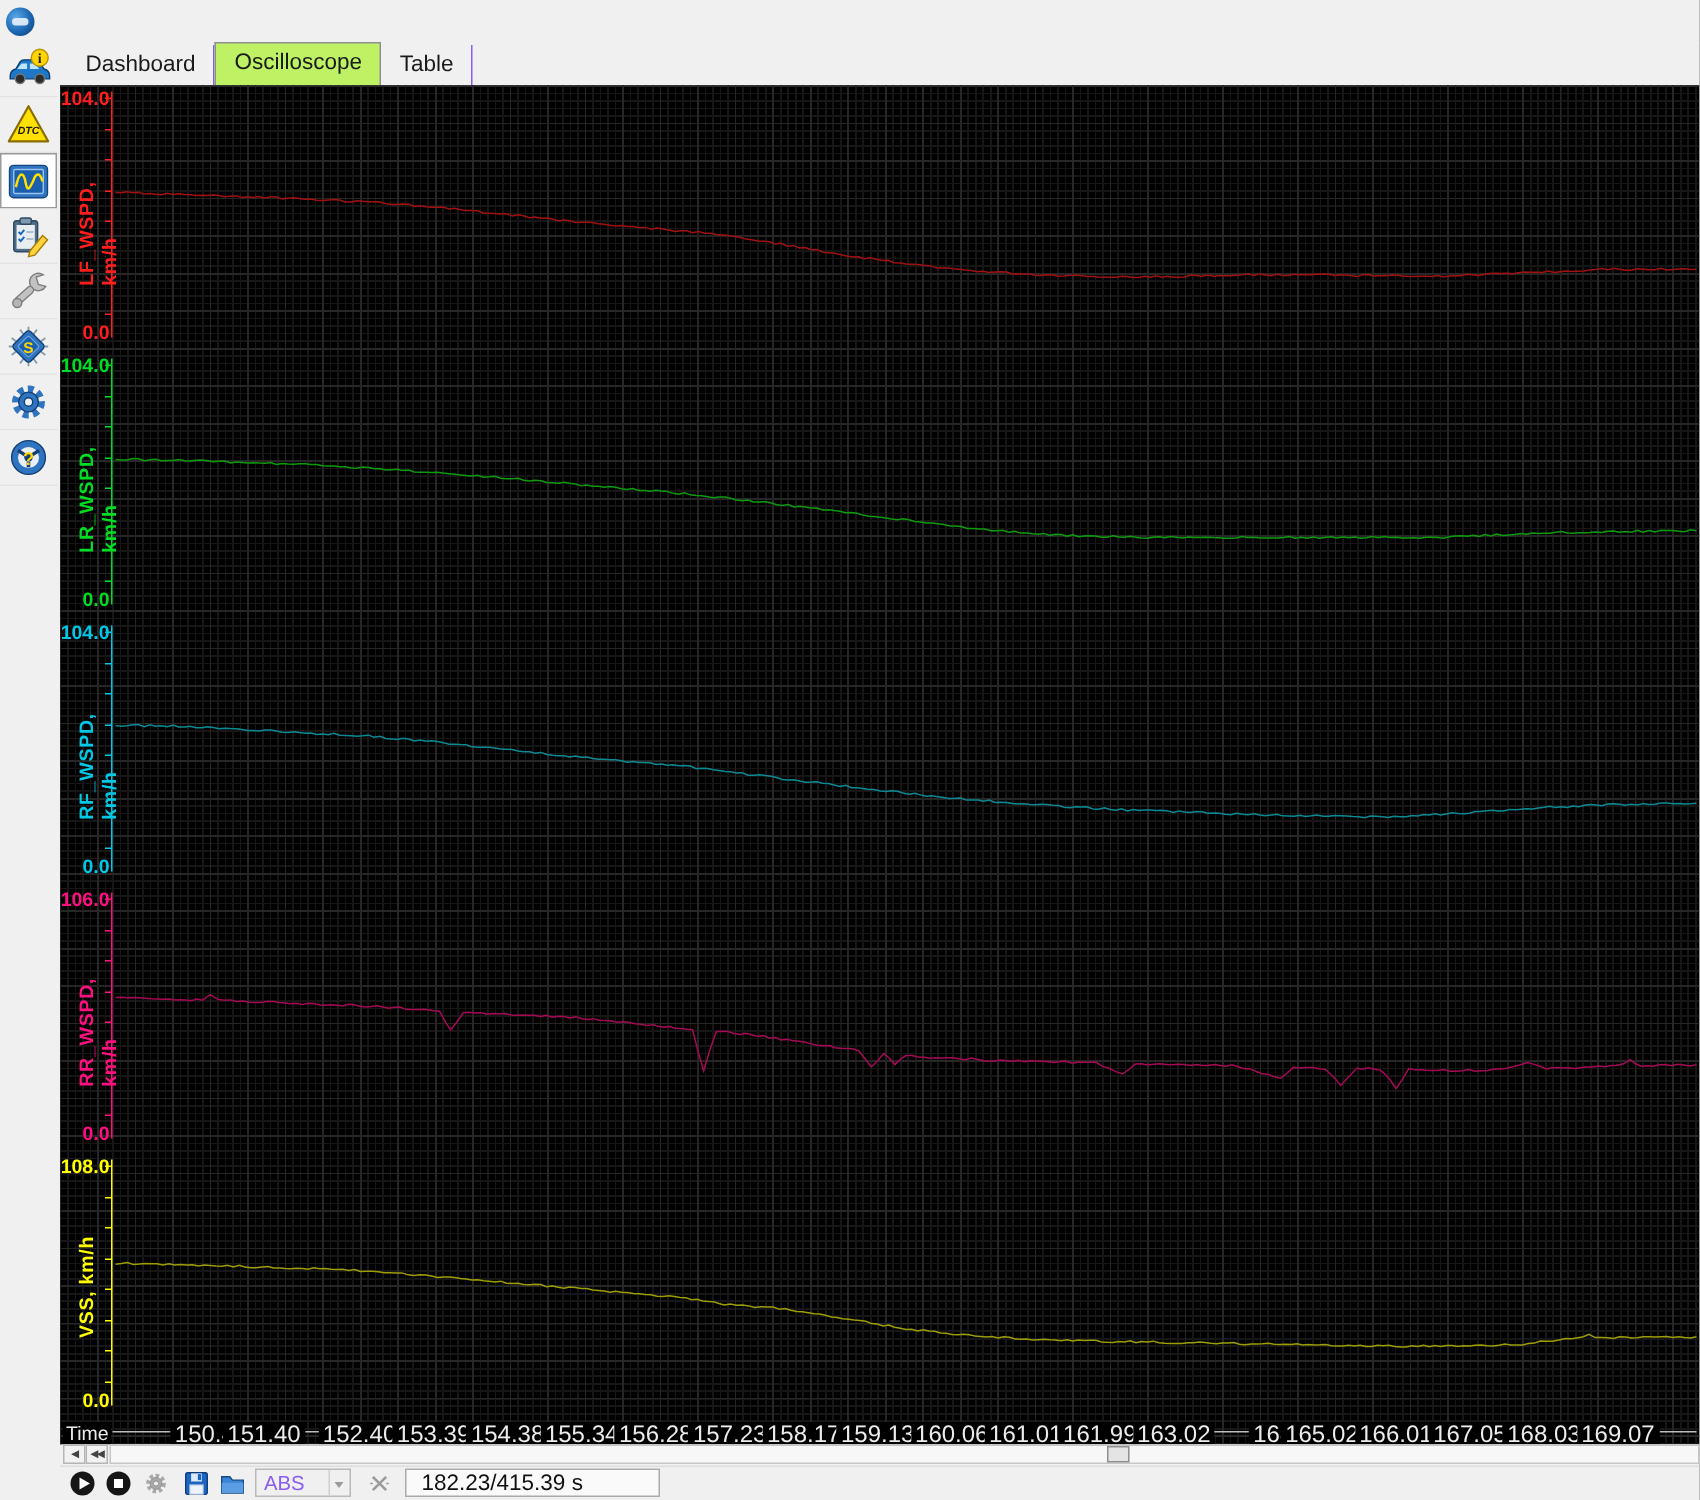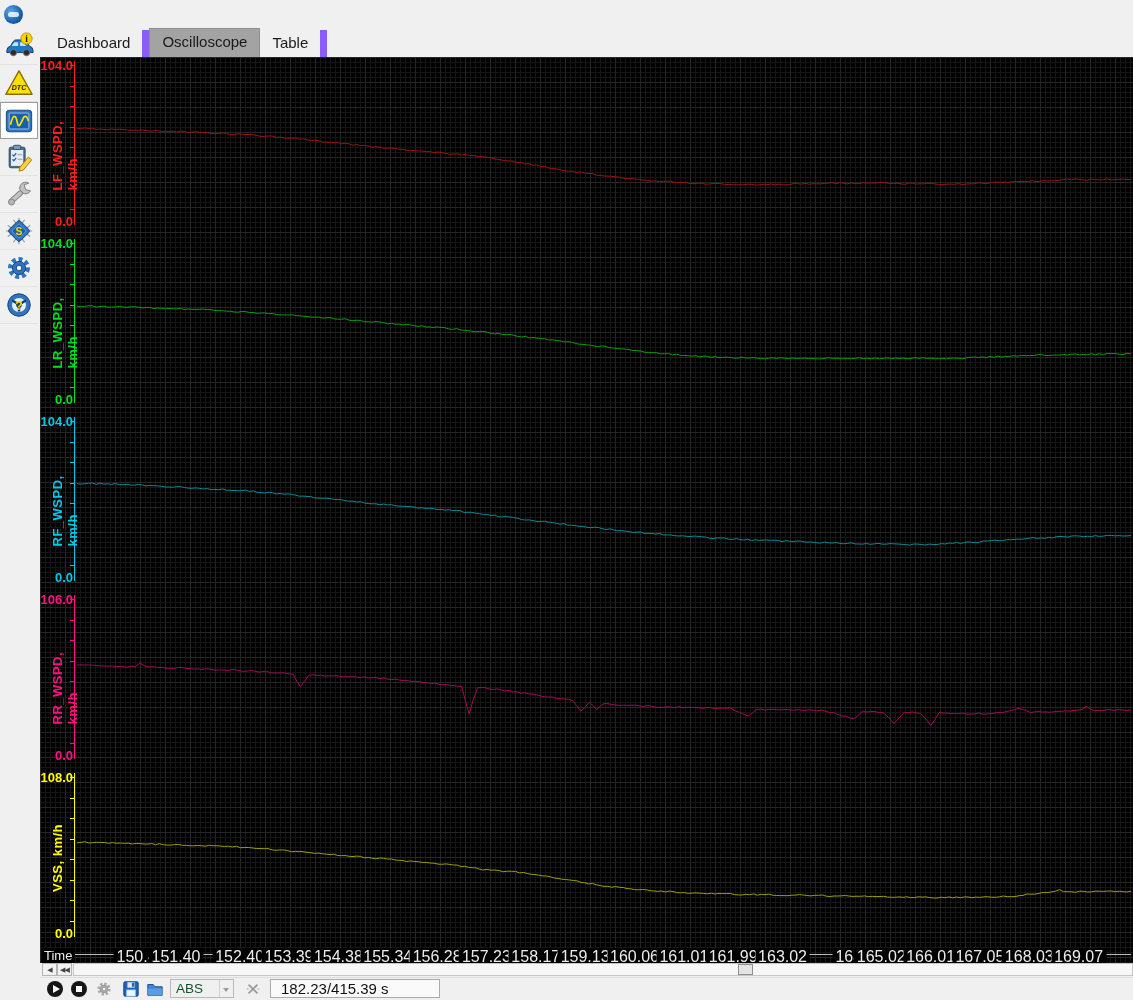--- a/index.html
+++ b/index.html
@@ -23,22 +23,22 @@
             align-items:center;justify-content:center;background:#f0f0f0;box-sizing:border-box;}
   .side-btn.active{background:#ffffff;border:1px solid #9a9a9a;}
   .side-btn svg{display:block;}
 
   
   .content{position:absolute;left:40px;top:28px;width:1093px;height:972px;}
 
   
   .tabbar{position:relative;height:29px;background:#f0f0f0;padding-left:5px;display:flex;align-items:flex-end;}
   .tab{font-size:15px;color:#1a1a1a;padding:4px 12px 6px;cursor:default;}
-  .tab.active{background:#a3a3a3;border:1px solid #8f8f8f;border-bottom:none;padding-bottom:7px;}
-  .tab:not(.active){border-right:7px solid #8b5cf6;}
+  .tab.active{background:#bef264;border:1px solid #8f8f8f;border-bottom:none;padding-bottom:7px;}
+  .tab:not(.active){border-right:1px solid #8b5cf6;}
 
   
   .scope{position:relative;width:1093px;height:906px;background-color:#000;
      background-image:
        repeating-linear-gradient(to right, #262626 0 1px, transparent 1px 25px),
        repeating-linear-gradient(to bottom, #262626 0 1px, transparent 1px 25px),
        repeating-linear-gradient(to right, #161616 0 1px, transparent 1px 5px),
        repeating-linear-gradient(to bottom, #161616 0 1px, transparent 1px 5px);
      overflow:hidden;}
   .channel{position:absolute;left:0;width:1093px;height:178px;}
@@ -71,21 +71,21 @@
   
   .toolbar{position:relative;height:23px;background:#f0f0f0;border-top:1px solid #dedede;}
   .tb-btn{position:absolute;top:1px;width:22px;height:20px;display:flex;align-items:center;
           justify-content:center;}
   .tb-circle{width:16px;height:16px;border-radius:50%;background:#161616;position:relative;}
   .tb-circle .tri{position:absolute;left:6px;top:4px;width:0;height:0;border-left:7px solid #fff;
           border-top:4px solid transparent;border-bottom:4px solid transparent;}
   .tb-circle .sq{position:absolute;left:5px;top:5px;width:6px;height:6px;background:#fff;}
   .abs-dd{position:absolute;left:130px;top:1px;width:64px;height:19px;border:1px solid #b9b9b9;
           background:#f0f0f0;box-sizing:border-box;display:flex;align-items:center;}
-  .abs-dd .dd-text{flex:1;font-size:13.5px;color:#14532d;padding-left:5px;}
+  .abs-dd .dd-text{flex:1;font-size:13.5px;color:#8b5cf6;padding-left:5px;}
   .abs-dd .dd-arrow{width:13px;height:100%;border-left:1px solid #cfcfcf;position:relative;}
   .abs-dd .dd-arrow:after{content:"";position:absolute;left:3px;top:8px;border-top:4px solid #9a9a9a;
           border-left:3px solid transparent;border-right:3px solid transparent;}
   .status-box{position:absolute;left:230px;top:1px;width:170px;height:19px;border:1px solid #ababab;
           background:#fafafa;box-sizing:border-box;font-size:15px;color:#111;
           display:flex;align-items:center;padding-left:10px;}
 </style>
 </head>
 <body>
 

